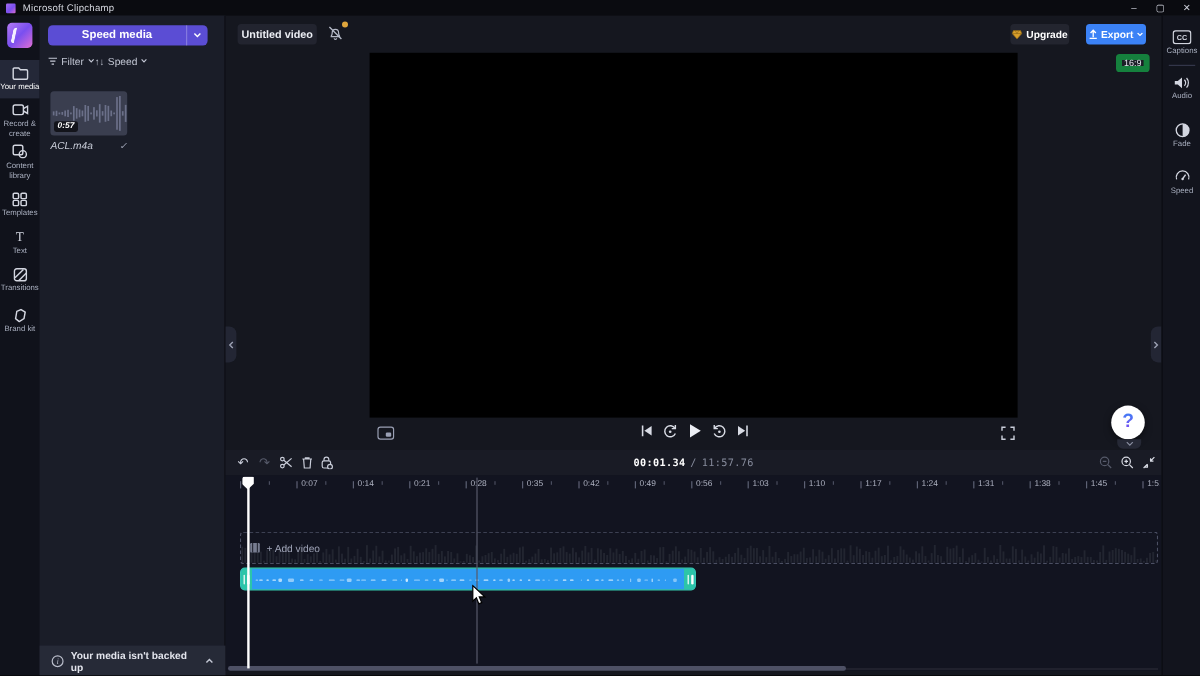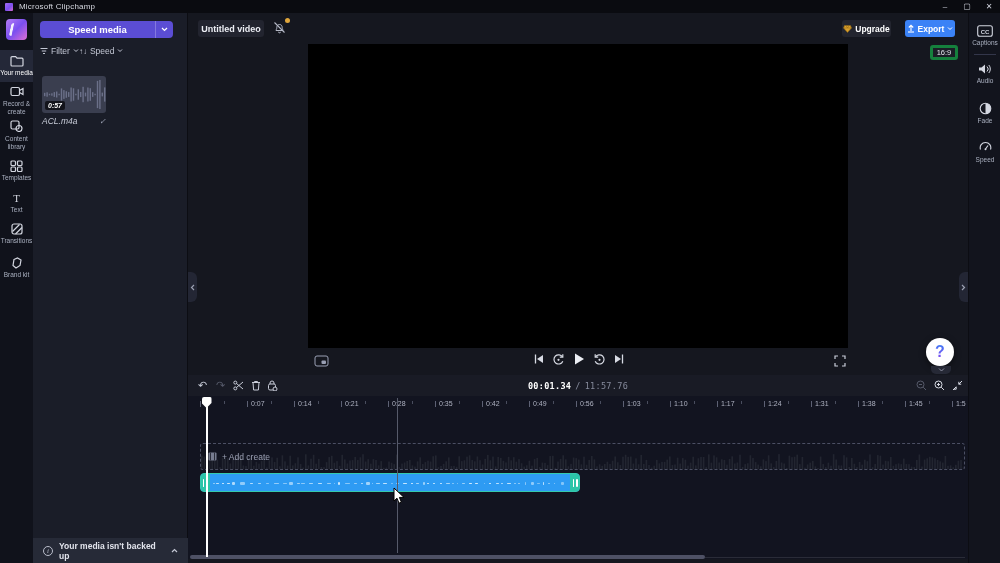--- a/index.html
+++ b/index.html
@@ -46,21 +46,21 @@
   .info-ico { width:10px; height:10px; border:1px solid #b9bdca; border-radius:50%; color:#b9bdca; font-size:7px; display:flex; align-items:center; justify-content:center; font-style:italic; font-family:"Liberation Serif",serif; }
 
   
   .proj-title { left:198px; top:20px; width:66px; height:17px; background:#22242f; border-radius:3px; font-size:9px; font-weight:bold; color:#eceef4; display:flex; align-items:center; justify-content:center; cursor:text; }
   .bell-wrap { left:272px; top:20px; width:18px; height:17px; cursor:pointer; }
   .upgrade-btn { left:842px; top:20px; width:49px; height:17px; background:#23252f; border-radius:3px; display:flex; align-items:center; justify-content:center; gap:3px; font-size:8.5px; font-weight:bold; color:#fff; cursor:pointer; }
   .export-btn { left:905px; top:20px; width:50px; height:17px; background:#3b82f6; border-radius:3px; display:flex; align-items:center; justify-content:center; gap:3px; font-size:8.5px; font-weight:bold; color:#fff; cursor:pointer; }
 
   
   .video { left:308px; top:44px; width:540px; height:304px; background:#000; }
-  .ratio-badge { left:930px; top:45px; width:28px; height:15px; background:#1b1d26; border:3px solid #15803d; border-radius:3px; font-size:7.5px; color:#e2e4ec; display:flex; align-items:center; justify-content:center; }
+  .ratio-badge { left:930px; top:45px; width:28px; height:15px; background:#1b1d26; border:5px solid #15803d; border-radius:3px; font-size:7.5px; color:#e2e4ec; display:flex; align-items:center; justify-content:center; }
   .collapse-tab { top:272px; width:9px; height:30px; background:#232634; color:#9ba0b2; display:flex; align-items:center; justify-content:center; cursor:pointer; }
   .ctrl-ico { display:flex; align-items:center; justify-content:center; cursor:pointer; }
   .ctrl-ico svg { display:block; }
 
   
   .tl-toolbar { left:188px; top:375px; width:780px; height:21px; background:#191b25; }
   .tool { position:absolute; top:0; width:17px; height:21px; display:flex; align-items:center; justify-content:center; font-size:11px; color:#c9cdd9; cursor:pointer; }
   .tool.disabled { color:#565a6a; cursor:default; }
   .timestamp { position:absolute; left:0; right:0; top:0; height:21px; display:flex; align-items:center; justify-content:center; font-family:"DejaVu Sans Mono",monospace; font-size:8.5px; letter-spacing:.3px; }
   .timestamp .cur { color:#ffffff; font-weight:bold; }
@@ -748,21 +748,21 @@
           <rect x="756.600000000004" y="16.730778463648832" width="1.6" height="9.269221536351166" fill="#30343f"></rect>
           <rect x="759.200000000004" y="16.011994170096024" width="1.6" height="9.988005829903978" fill="#30343f"></rect>
           <rect x="761.800000000004" y="22.599279835390945" width="1.6" height="3.4007201646090532" fill="#30343f"></rect>
           <rect x="764.4000000000041" y="12.943252743484225" width="1.6" height="13.056747256515775" fill="#30343f"></rect>
         </svg>
       <div class="addvideo-label">
         <svg width="9" height="9" viewBox="0 0 9 9">
             <rect x="0.5" y="0.5" width="8" height="8" rx="1" fill="#777c90"></rect>
             <path d="M2.5 0.5v8M6.5 0.5v8" stroke="#2a2d3a" stroke-width="1"></path>
           </svg>
-        <span>+ Add create</span>
+        <span>+ Add video</span>
       </div>
     </div>
 
     <div class="clip">
       <div class="clip-wave" id="clip-wave">
           <i style="position: absolute; left: 0px; top: 0.7px; width: 1.63402px; height: 1.6px; background: rgba(220, 240, 255, 0.604); border-radius: 1px;"></i>
           <i style="position: absolute; left: 3.23908px; top: 0.7px; width: 2.99252px; height: 1.6px; background: rgba(220, 240, 255, 0.827); border-radius: 1px;"></i>
           <i style="position: absolute; left: 8.51615px; top: 0.7px; width: 2.95185px; height: 1.6px; background: rgba(220, 240, 255, 0.937); border-radius: 1px;"></i>
           <i style="position: absolute; left: 13.7736px; top: 0.7px; width: 2.79595px; height: 1.6px; background: rgba(220, 240, 255, 0.894); border-radius: 1px;"></i>
           <i style="position: absolute; left: 19.0773px; top: 0px; width: 2.77174px; height: 3px; background: rgba(220, 240, 255, 0.74); border-radius: 1px;"></i>

